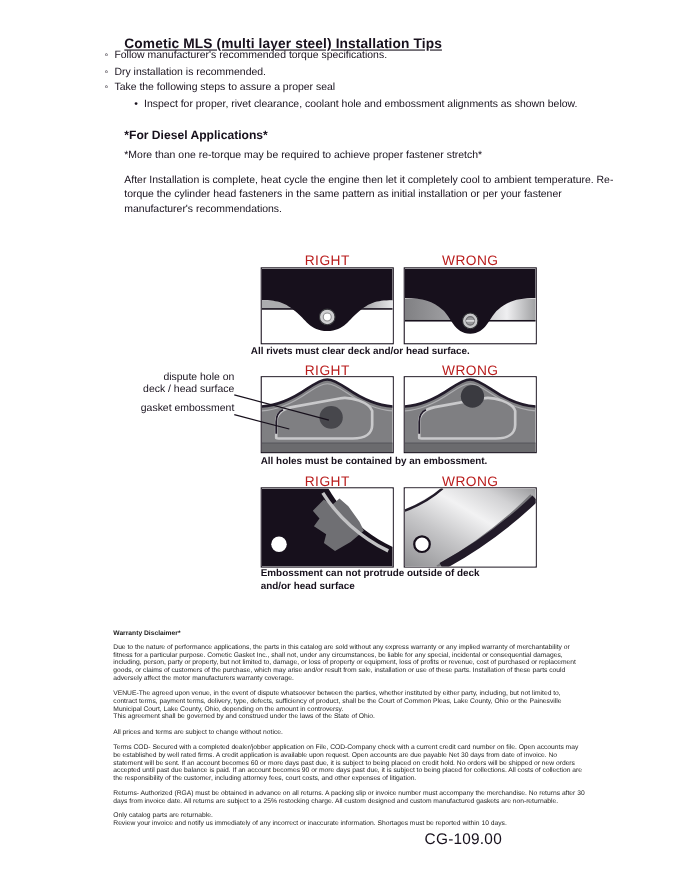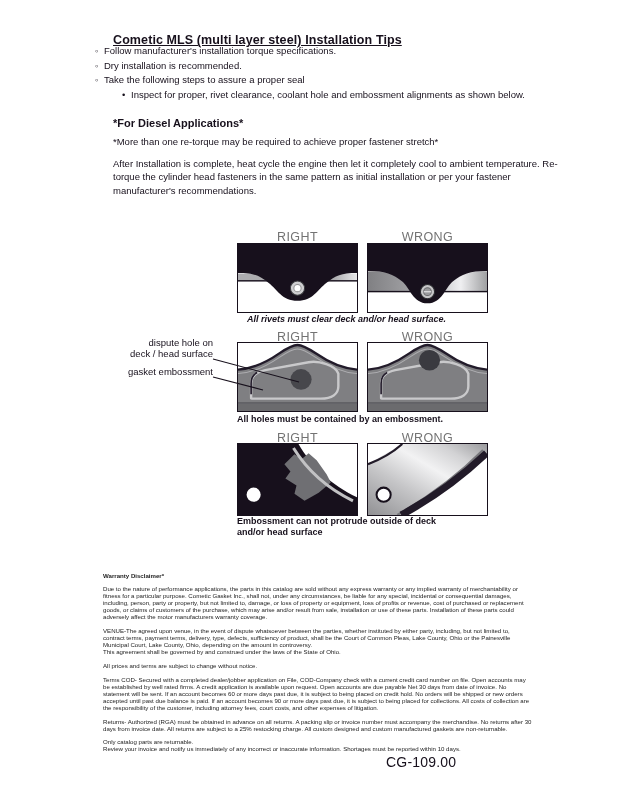--- a/index.html
+++ b/index.html
@@ -8,42 +8,42 @@
   .abs{position:absolute;}
   .title{font-size:12.5px;font-weight:700;text-decoration:underline;letter-spacing:.1px;}
   .tips{list-style:none;margin:0;padding:0;font-size:9.5px;line-height:14.5px;}
   .tips li{position:relative;padding-left:9px;}
   .tips li.lvl1::before{content:"◦";position:absolute;left:0;top:0;}
   .tips li.lvl2{margin-left:27px;}
   .tips li.lvl2::before{content:"•";position:absolute;left:0;top:0;}
   .diesel{width:452px;}
   .diesel h2{font-size:11px;font-weight:700;margin:0 0 6px 0;}
   .diesel p{font-size:9.5px;line-height:13.2px;margin:0 0 9px 0;}
-  .dg-label{width:121px;text-align:center;font-size:12.5px;letter-spacing:.4px;color:#737373;}
+  .dg-label{width:121px;text-align:center;font-size:12.5px;letter-spacing:.4px;color:#b91c1c;}
   .dg-box{width:121px;height:70px;border:1.6px solid #17101c;box-sizing:border-box;background:#fff;}
   .dg-box svg{display:block;width:100%;height:100%;}
   .dg-caption{font-size:9px;font-weight:700;line-height:11px;}
   .callouts{width:113px;text-align:right;font-size:9.5px;line-height:11px;}
   .callouts .second{margin-top:7px;}
   .legal{width:430px;font-size:6.1px;line-height:7.1px;color:#1c1c1c;}
   .legal .lg-head{font-weight:700;margin:0 0 6px 0;}
   .legal p{margin:0 0 6.5px 0;}
   .legal p.tight{margin-bottom:0;}
   .footer-code{font-size:14px;letter-spacing:.2px;text-align:right;}
   .leader{overflow:visible;}
 </style>
 </head>
 <body>
 
 <div class="page">
 
   <h1 class="abs title" style="left:113px;top:25px;">Cometic MLS (multi layer steel) Installation Tips</h1>
 
   <ul class="abs tips" style="left:95px;top:44px;width:470px;">
-    <li class="lvl1">Follow manufacturer's installation torque specifications.</li>
+    <li class="lvl1">Follow manufacturer's recommended torque specifications.</li>
     <li class="lvl1">Dry installation is recommended.</li>
     <li class="lvl1">Take the following steps to assure a proper seal</li>
     <li class="lvl2">Inspect for proper, rivet clearance, coolant hole and embossment alignments as shown below.</li>
   </ul>
 
   <div class="abs diesel" style="left:113px;top:117px;">
     <h2>*For Diesel Applications*</h2>
     <p>*More than one re-torque may be required to achieve proper fastener stretch*</p>
     <p>After Installation is complete, heat cycle the engine then let it completely cool to ambient temperature. Re-torque the cylinder head fasteners in the same pattern as initial installation or per your fastener manufacturer's recommendations.</p>
   </div>
@@ -80,21 +80,21 @@
       </defs>
       <rect x="0" y="0" width="118" height="67" fill="#ffffff"></rect>
       <rect x="0" y="27" width="118" height="20" fill="url(#g1w)"></rect>
       <rect x="0" y="46.2" width="118" height="1.4" fill="#17101c"></rect>
       <path d="M0,0 H118 V26.5 C101,26.5 93,29.5 84,37 C76.5,43 73.5,58.5 59,58.5 C44.5,58.5 41.5,43 34,37 C25,29.5 17,26.5 0,26.5 Z" fill="#17101c"></path>
       <circle cx="59" cy="47" r="7" fill="#c7c7c9" stroke="#2c2c30" stroke-width="1"></circle>
       <circle cx="59" cy="47" r="3.8" fill="#98989b" stroke="#6a6a6d" stroke-width="1"></circle>
       <line x1="55.3" y1="47" x2="62.7" y2="47" stroke="#d8d8da" stroke-width="1.4"></line>
     </svg>
   </div>
-  <div class="abs dg-caption" style="left:247px;top:314px;font-style:italic;">All rivets must clear deck and/or head surface.</div>
+  <div class="abs dg-caption" style="left:228px;top:314px;">All rivets must clear deck and/or head surface.</div>
 
   <div class="abs dg-label" style="left:237px;top:330px;">RIGHT</div>
   <div class="abs dg-label" style="left:367px;top:330px;">WRONG</div>
 
   <div class="abs callouts" style="left:100px;top:337px;">
     <div>dispute hole on</div>
     <div>deck / head surface</div>
     <div class="second">gasket embossment</div>
   </div>
 

